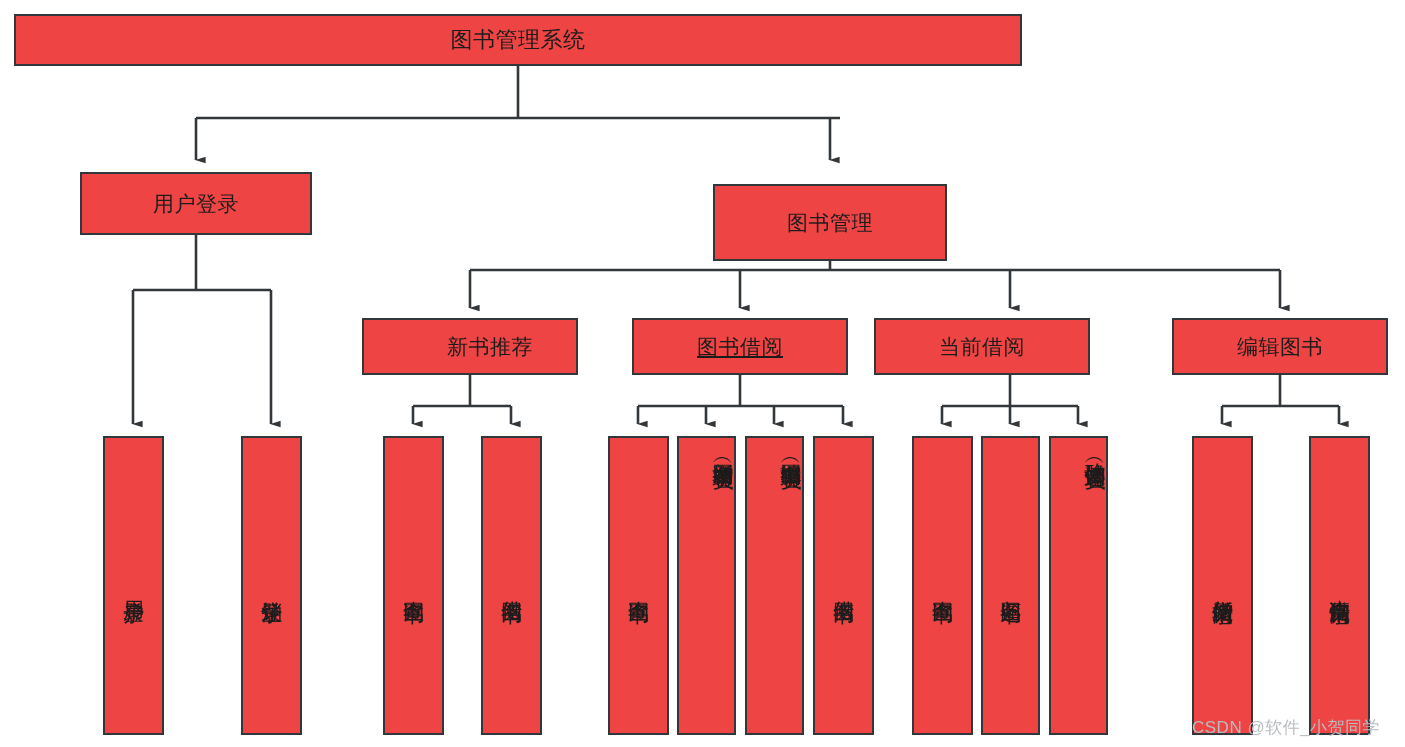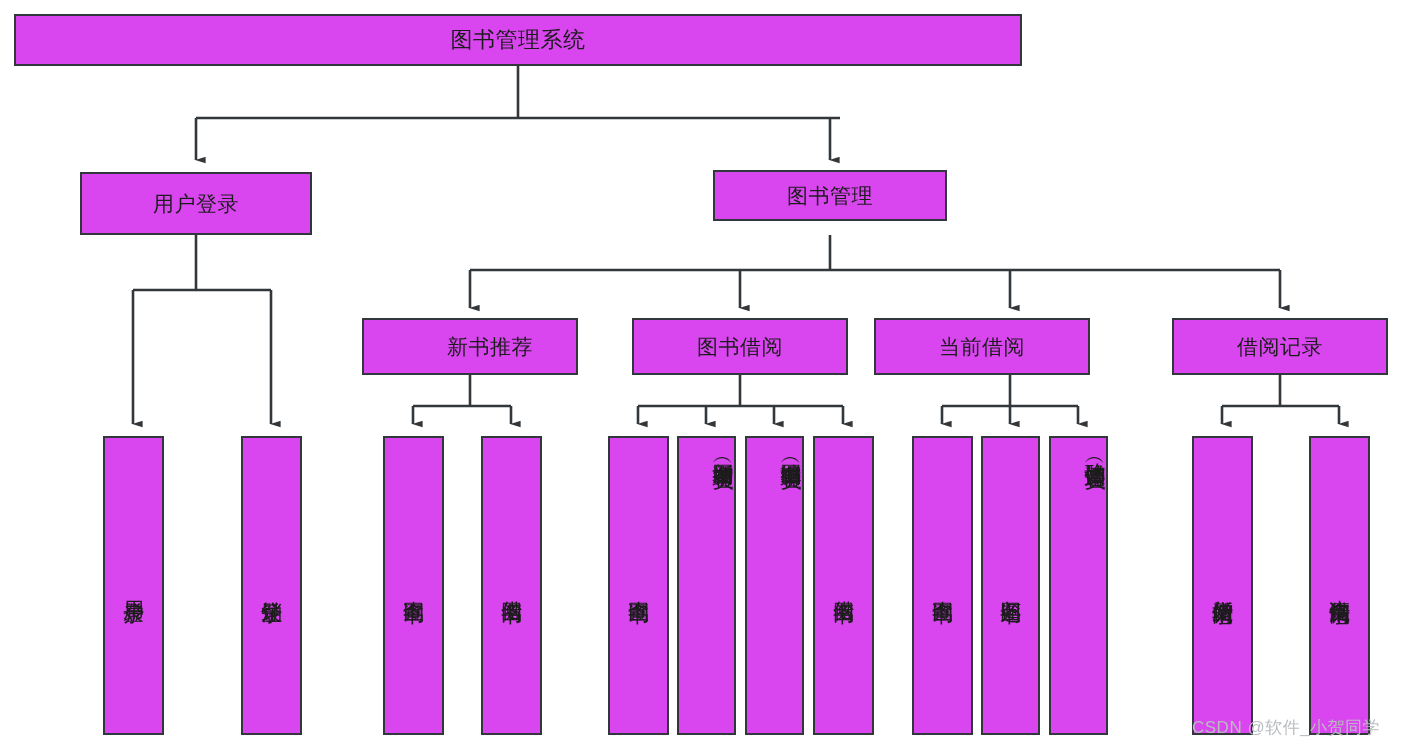--- a/index.html
+++ b/index.html
@@ -22,21 +22,21 @@
     left: 0;
     top: 0;
     width: 1405px;
     height: 747px;
     pointer-events: none;
   }
   .node {
     position: absolute;
     box-sizing: border-box;
     border: 2px solid #32373b;
-    background: #d946ef;
+    background: #ef4444;
     display: flex;
     align-items: center;
     justify-content: center;
     color: #1c1c1c;
   }
   .node-h {
     font-size: 21px;
     letter-spacing: 0.5px;
     white-space: nowrap;
   }
@@ -117,26 +117,26 @@
       <path d="M1280,375 L1280,406"></path>
       <path d="M1222,406 L1339,406"></path>
       <path d="M1222,406 L1222,424" marker-end="url(#arr)"></path>
       <path d="M1339,406 L1339,424" marker-end="url(#arr)"></path>
     </g>
   </svg>
 
   <div class="node node-h node-root" style="left:14px; top:14px; width:1008px; height:52px;">图书管理系统</div>
 
   <div class="node node-h" style="left:80px; top:172px; width:232px; height:63px;">用户登录</div>
-  <div class="node node-h" style="left:713px; top:170px; width:234px; height:51px;">图书管理</div>
+  <div class="node node-h" style="left:713px; top:184px; width:234px; height:77px;">图书管理</div>
 
   <div class="node node-h" style="left:362px; top:318px; width:216px; height:57px;padding-left:40px;">新书推荐</div>
-  <div class="node node-h" style="left:632px; top:318px; width:216px; height:57px;">图书借阅</div>
+  <div class="node node-h" style="left:632px; top:318px; width:216px; height:57px;text-decoration:underline;">图书借阅</div>
   <div class="node node-h" style="left:874px; top:318px; width:216px; height:57px;">当前借阅</div>
-  <div class="node node-h" style="left:1172px; top:318px; width:216px; height:57px;">借阅记录</div>
+  <div class="node node-h" style="left:1172px; top:318px; width:216px; height:57px;">编辑图书</div>
 
   <div class="node node-v" style="left:103px; top:436px; width:61px; height:299px;">用户登录</div>
   <div class="node node-v" style="left:241px; top:436px; width:61px; height:299px;">注销登录</div>
 
   <div class="node node-v" style="left:383px; top:436px; width:61px; height:299px;">查询图书</div>
   <div class="node node-v" style="left:481px; top:436px; width:61px; height:299px;">借阅图书</div>
 
   <div class="node node-v" style="left:608px; top:436px; width:61px; height:299px;">查询图书</div>
   <div class="node node-v tall" style="left:677px; top:436px; width:59px; height:299px;">新增图书（管理员）</div>
   <div class="node node-v tall" style="left:745px; top:436px; width:59px; height:299px;">编辑图书（管理员）</div>

